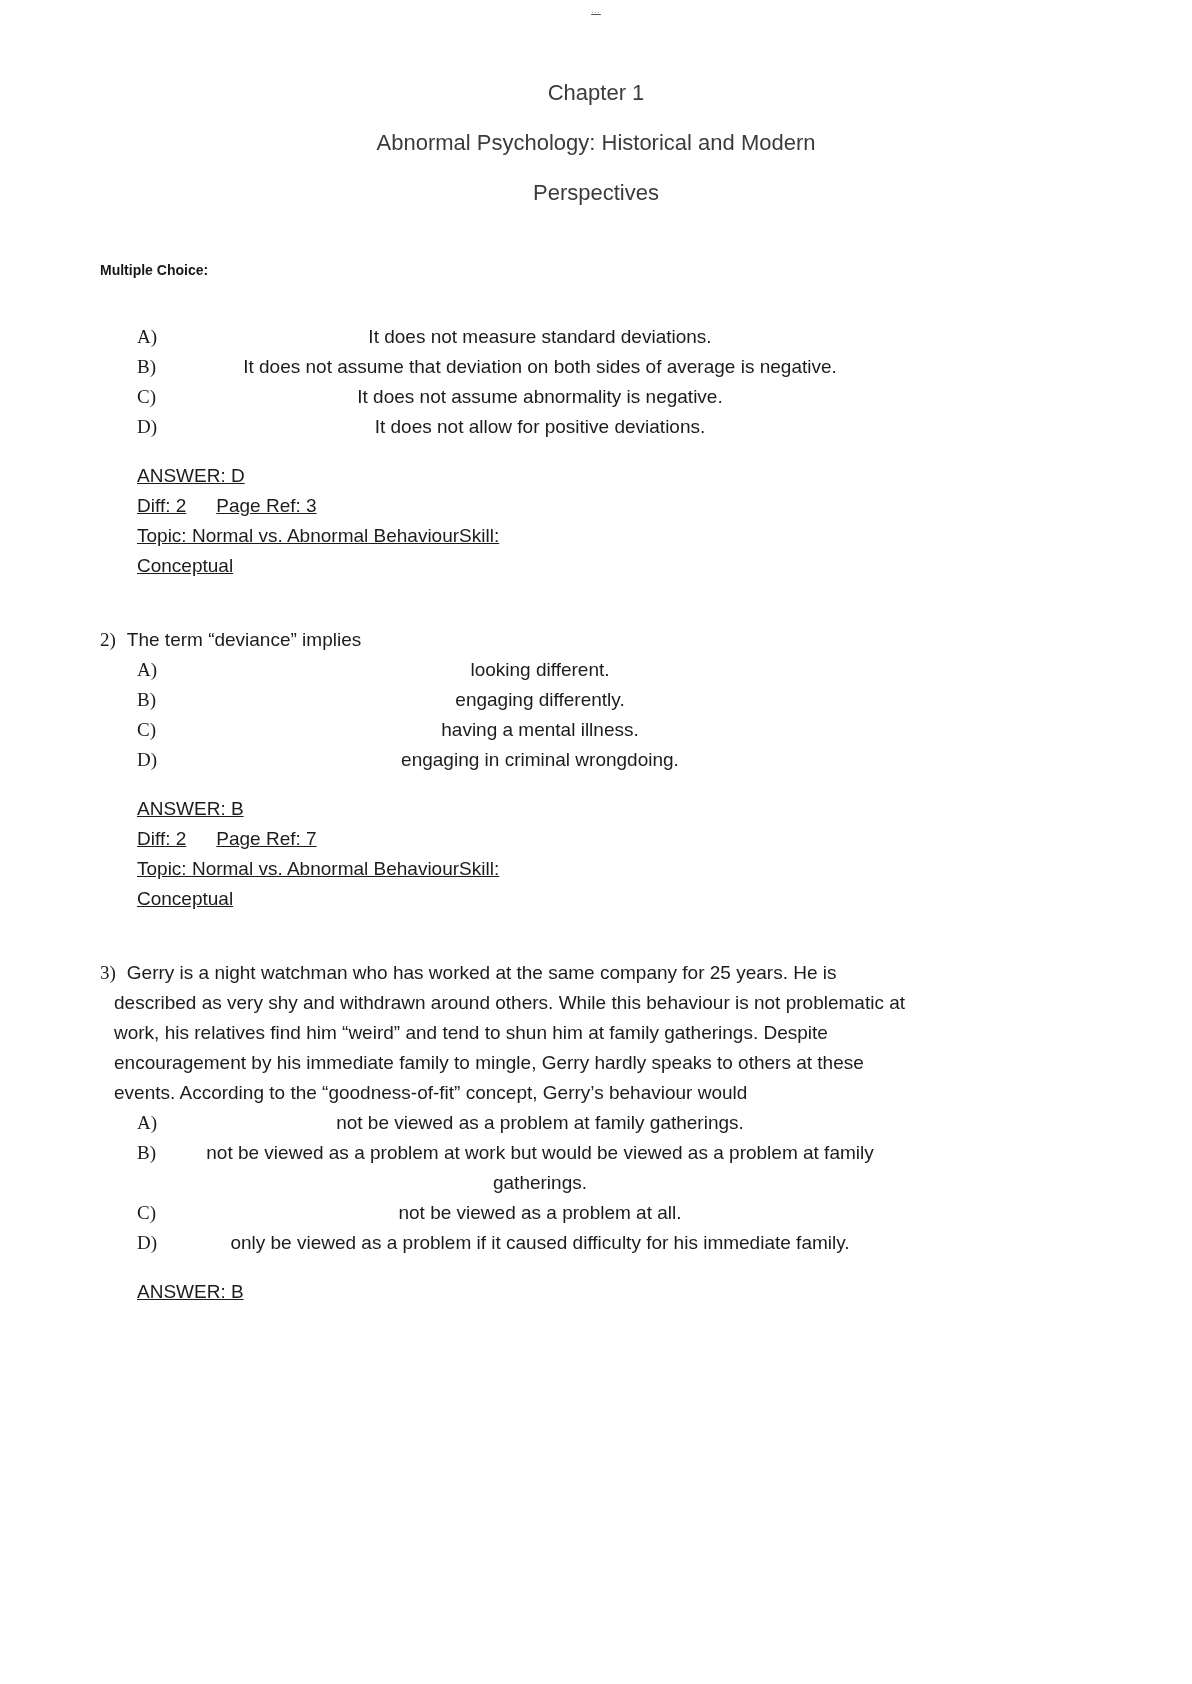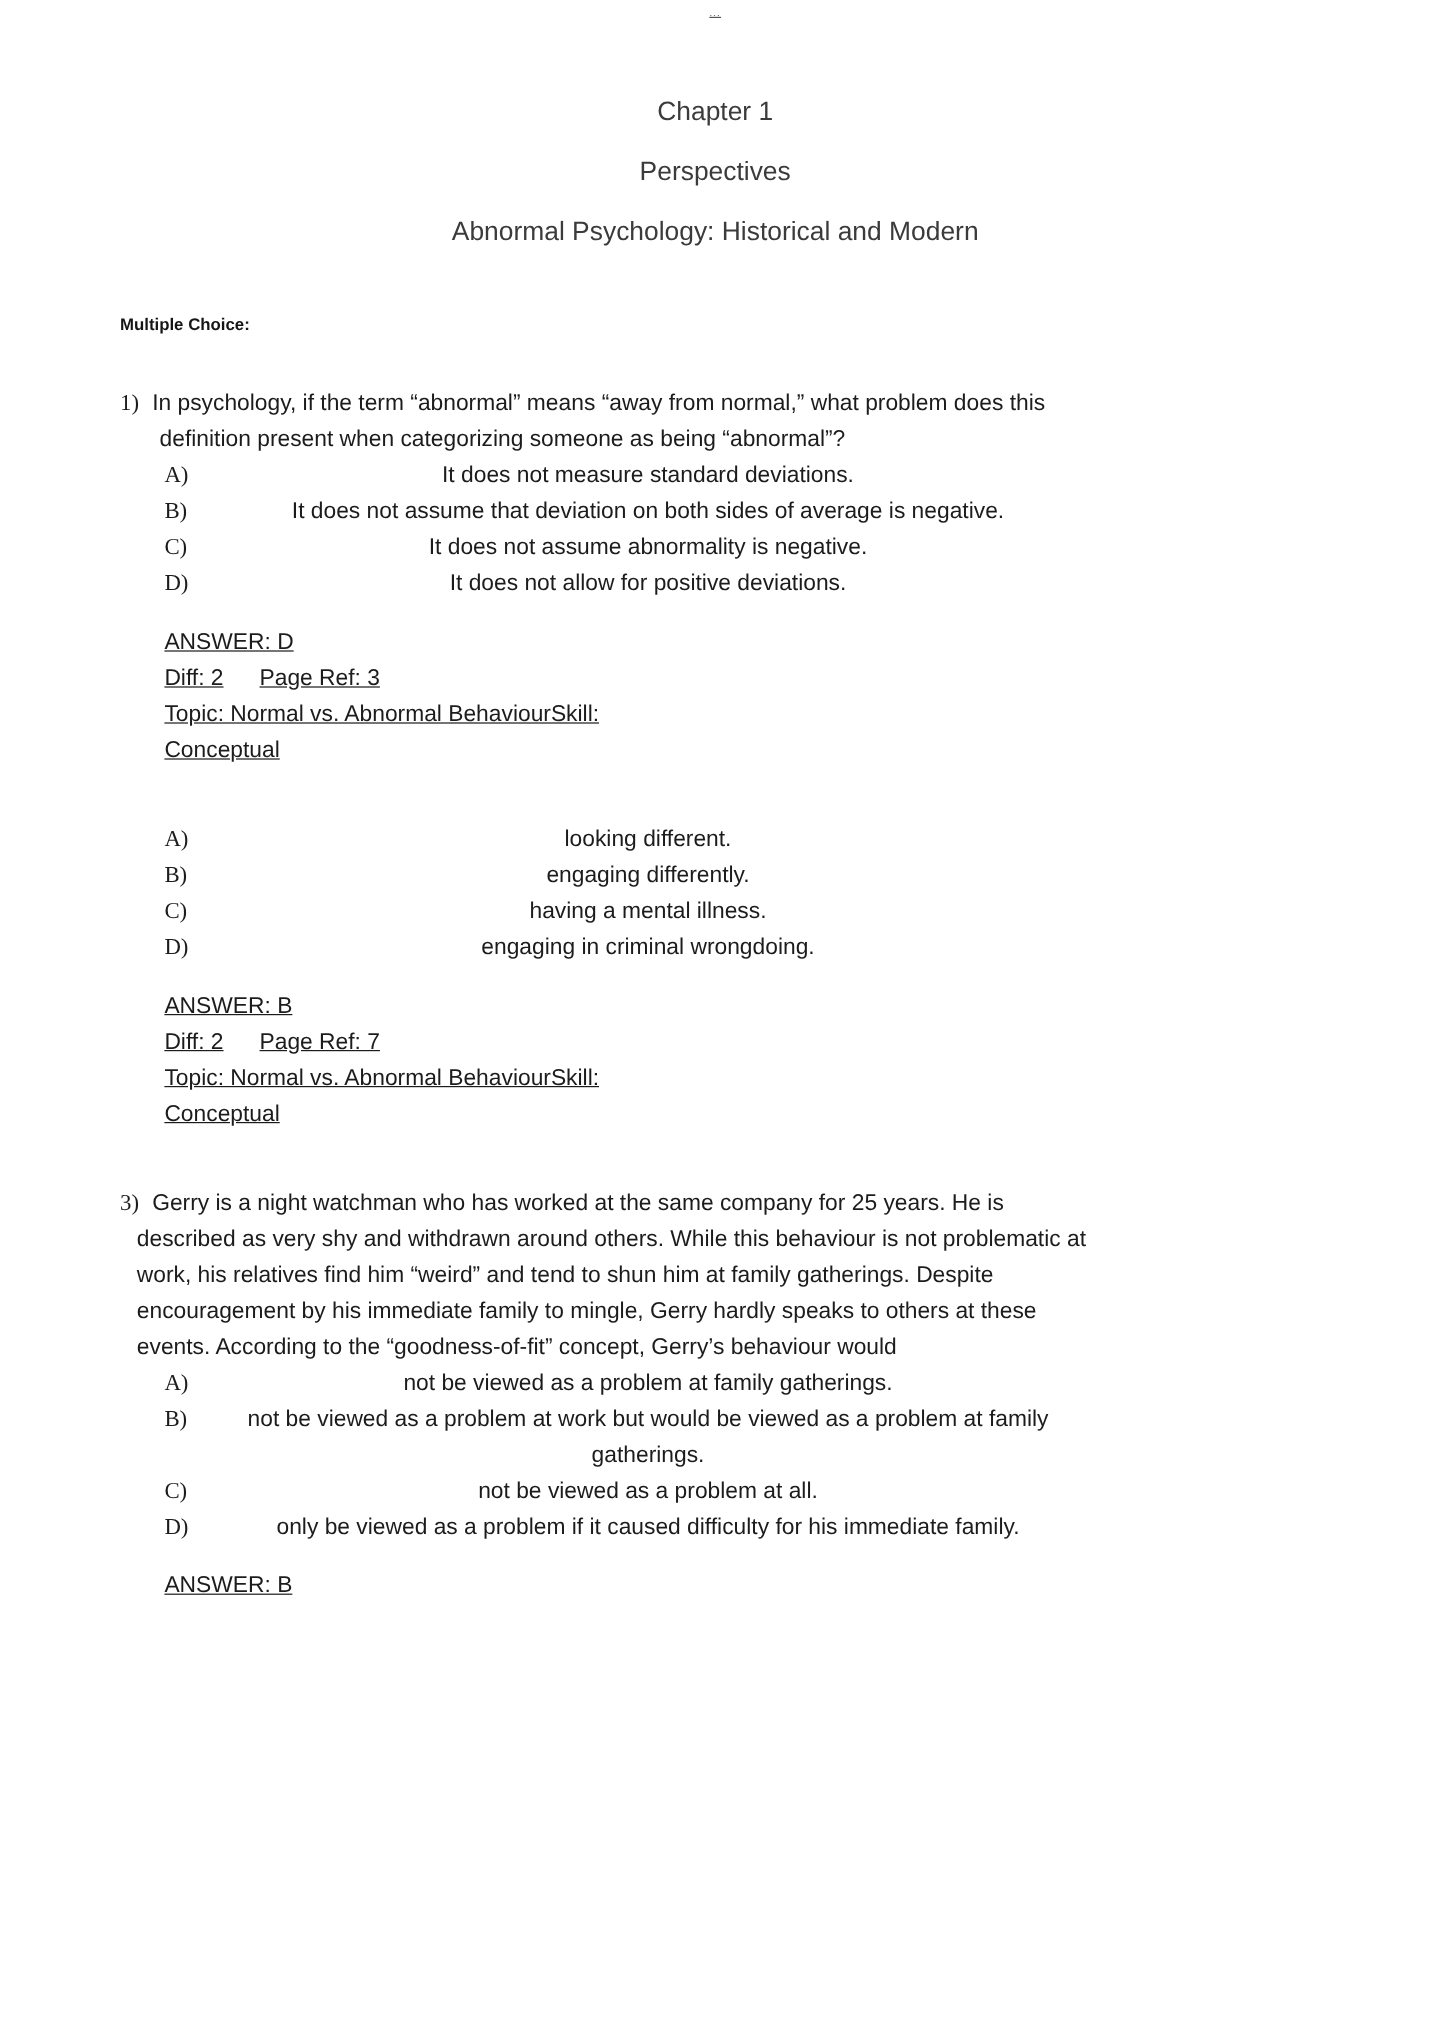--- a/index.html
+++ b/index.html
@@ -78,30 +78,27 @@
 </head>
 <body>
 
 <div class="page">
 
   <div class="top-note">...</div>
 
 
   <div class="chapter-block">
     <div>Chapter 1</div>
+    <div>Abnormal Psychology: Historical and Modern</div>
     <div>Perspectives</div>
-    <div>Abnormal Psychology: Historical and Modern</div>
   </div>
 
   <div class="section-heading">Multiple Choice:</div>
 
   <div class="question">
-    <div class="q-stem hang-33">
-      <span class="serif-label q-num">1)</span><span>In psychology, if the term “abnormal” means “away from normal,” what problem does this definition present when categorizing someone as being “abnormal”?</span>
-    </div>
     <div class="options">
       <div class="option">
         <span class="opt-label serif-label">A)</span>
           <span class="opt-text">It does not measure standard deviations.</span>
       </div>
       <div class="option">
         <span class="opt-label serif-label">B)</span>
           <span class="opt-text">It does not assume that deviation on both sides of average is negative.</span>
       </div>
       <div class="option">
@@ -117,20 +114,23 @@
       <div>ANSWER: D</div>
       <div>
         <span>Diff: 2</span><span class="page-ref">Page Ref: 3</span>
       </div>
       <div>Topic: Normal vs. Abnormal BehaviourSkill:</div>
       <div>Conceptual</div>
     </div>
   </div>
 
   <div class="question">
+    <div class="q-stem hang-14">
+      <span class="serif-label q-num">2)</span><span>The term “deviance” implies</span>
+    </div>
     <div class="options">
       <div class="option">
         <span class="opt-label serif-label">A)</span>
           <span class="opt-text">looking different.</span>
       </div>
       <div class="option">
         <span class="opt-label serif-label">B)</span>
           <span class="opt-text">engaging differently.</span>
       </div>
       <div class="option">

